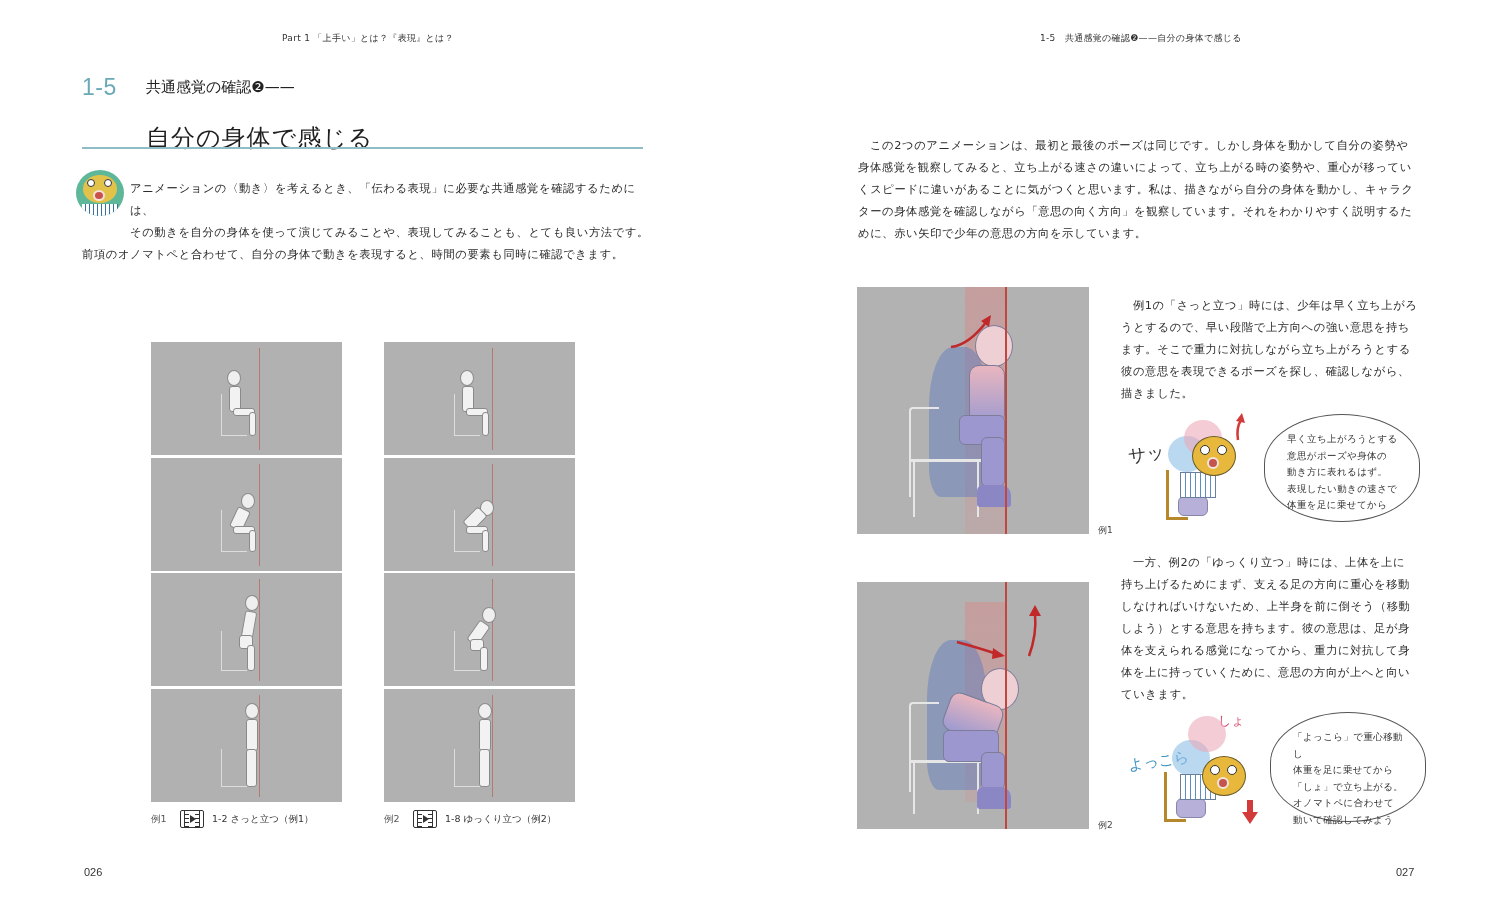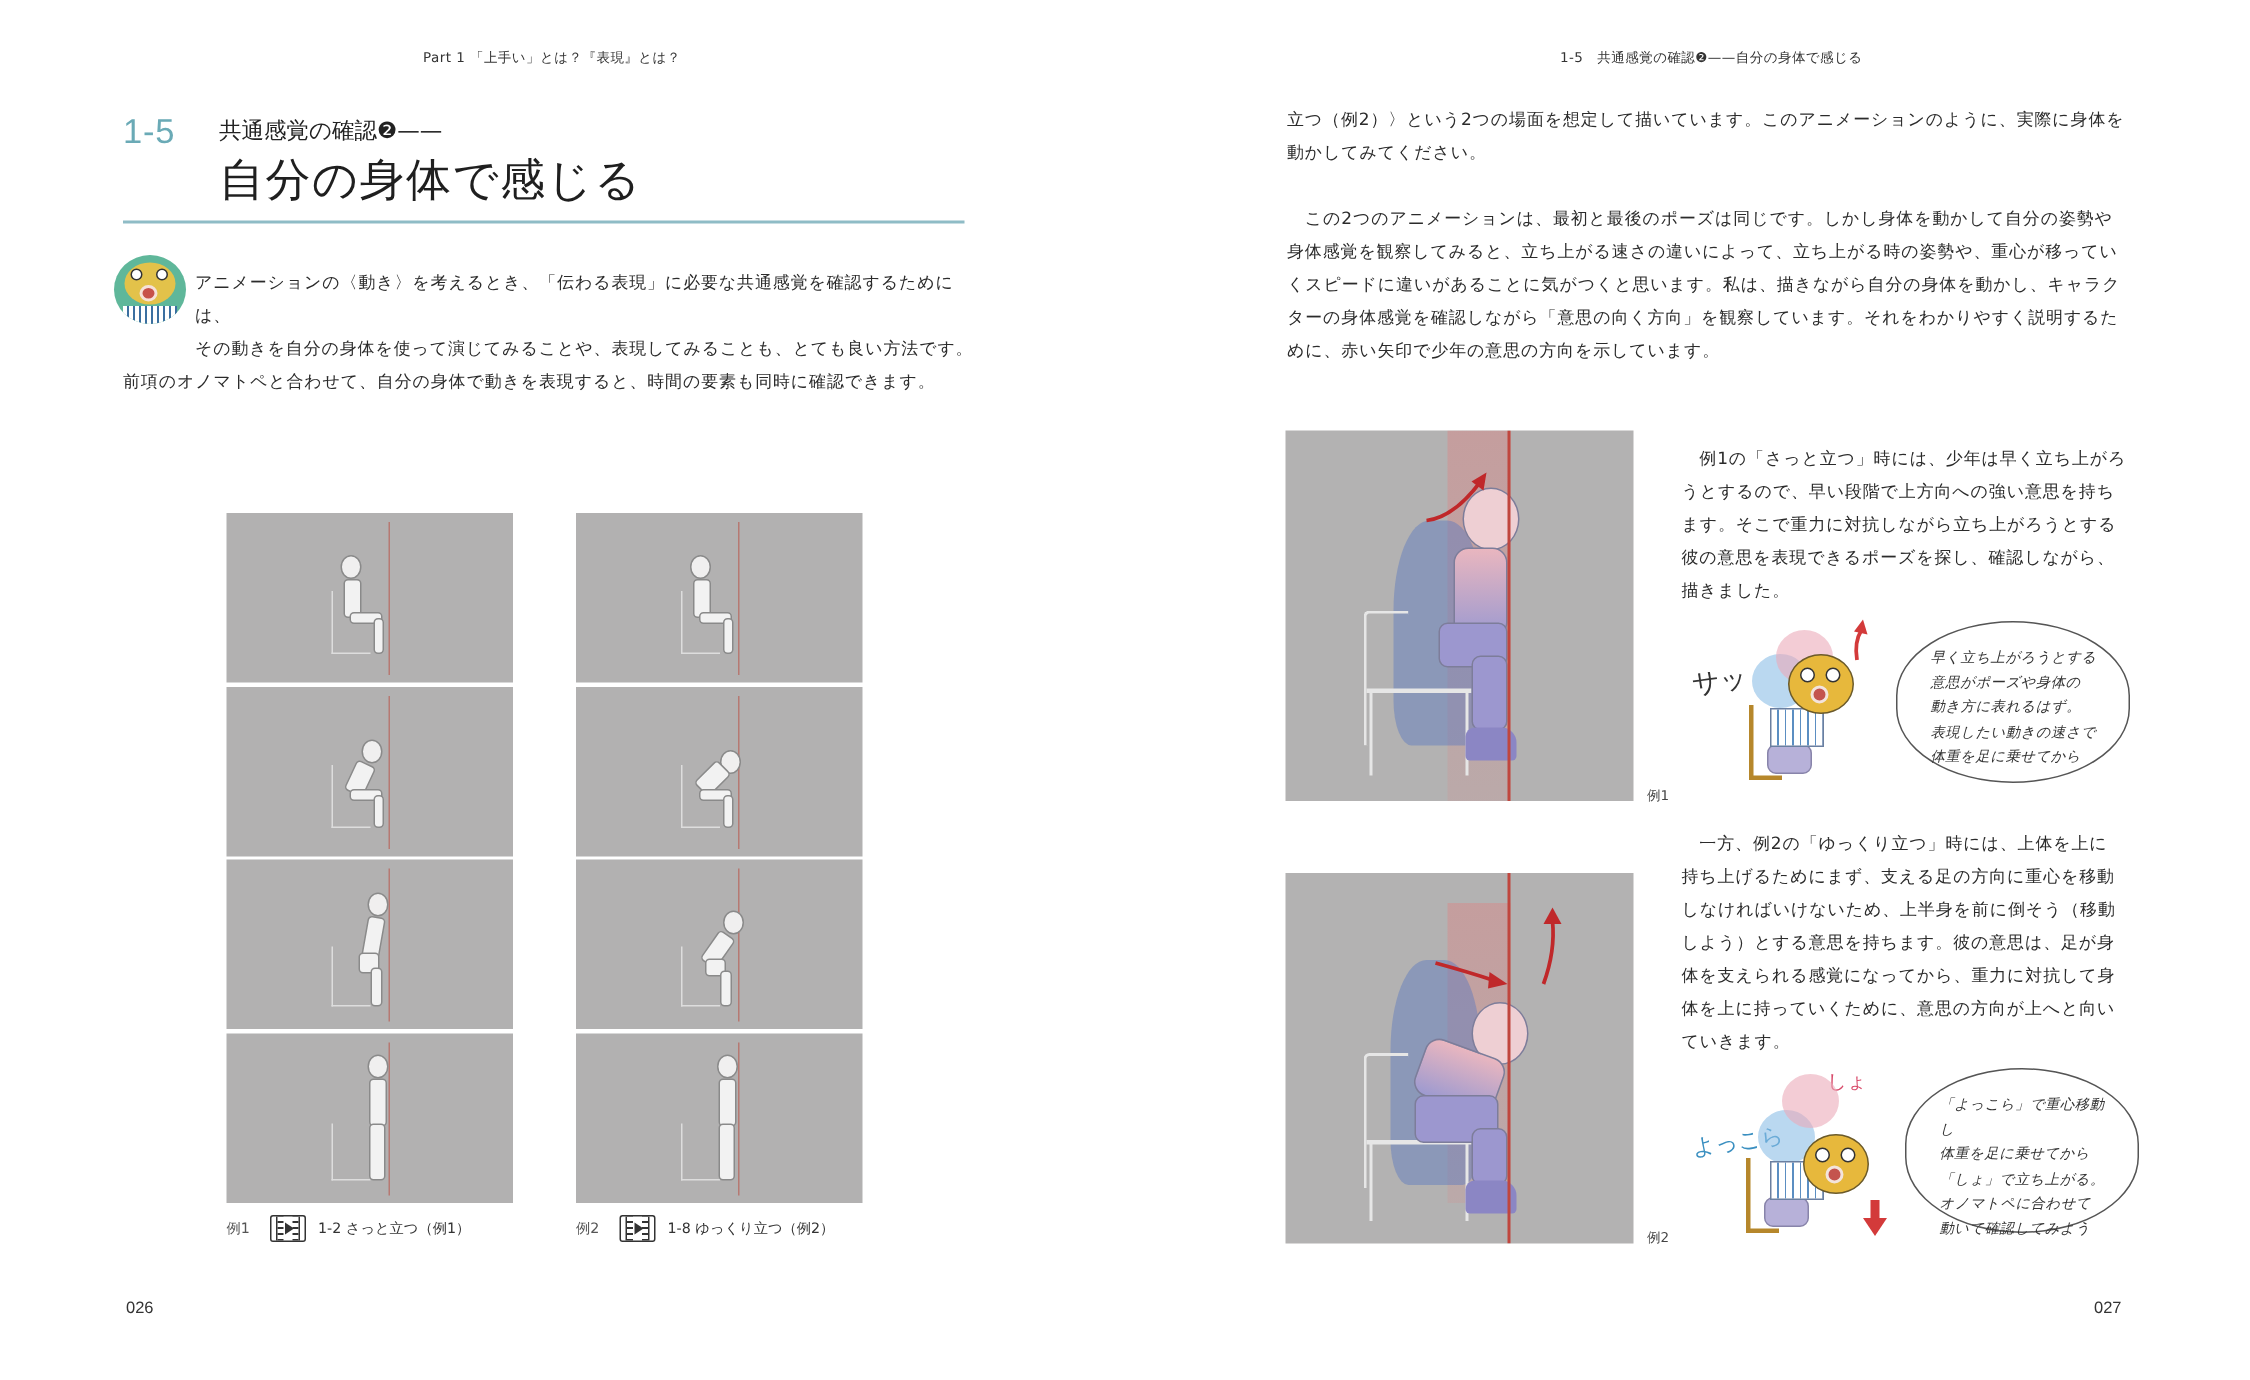--- a/index.html
+++ b/index.html
@@ -9,21 +9,21 @@
   .page { position: absolute; top: 0; height: 896px; }
   .page-left { left: 0; width: 750px; }
   .page-right { left: 750px; width: 750px; }
 
   .running-head { position: absolute; top: 32px; font-size: 9px; color: #333; letter-spacing: 0.3px; white-space: nowrap; }
   .page-left .running-head { left: 282px; }
   .page-right .running-head { left: 290px; }
 
   .section-num { position: absolute; left: 82px; top: 74px; font-size: 23px; color: #6aaab6; font-family: "Liberation Sans", sans-serif; letter-spacing: 0.5px; }
   .section-sub { position: absolute; left: 146px; top: 78px; font-size: 15px; color: #222; white-space: nowrap; }
-  .section-title { position: absolute; left: 146px; top: 100px; font-size: 30px; color: #1f1f1f; white-space: nowrap; letter-spacing: 1px; text-align: right; }
+  .section-title { position: absolute; left: 146px; top: 122px; font-size: 24px; color: #1f1f1f; white-space: nowrap; letter-spacing: 1px; text-align: right; }
   .title-rule { position: absolute; left: 82px; top: 147px; width: 561px; height: 2px; background: #8fbcc6; }
 
   .mascot { position: absolute; left: 76px; top: 170px; width: 48px; height: 46px; border-radius: 50%; background: #5fb79a; overflow: hidden; }
   .mascot .face { position: absolute; left: 7px; top: 5px; width: 34px; height: 28px; border-radius: 50%; background: #e3c24a; }
   .mascot .eye { position: absolute; top: 9px; width: 8px; height: 8px; border-radius: 50%; background: #fff; border: 1.5px solid #333; }
   .mascot .mouth { position: absolute; left: 17px; top: 20px; width: 12px; height: 11px; border-radius: 50%; background: #c7514a; border: 2px solid #f6e1d8; }
   .mascot .shirt { position: absolute; left: 6px; top: 34px; width: 36px; height: 14px; background: repeating-linear-gradient(90deg, #fff 0 3px, #3b6fa0 3px 4px); }
 
   .body-text { position: absolute; font-size: 11.3px; line-height: 22px; color: #2b2b2b; letter-spacing: 0.6px; }
   .para { display: block; }
@@ -93,21 +93,21 @@
   .mini-frog .e { position: absolute; top: 8px; width: 10px; height: 10px; border-radius: 50%; background: #fff; border: 1.5px solid #333; }
   .mini-frog .m { position: absolute; left: 14px; top: 20px; width: 12px; height: 12px; border-radius: 50%; background: #c4544e; border: 2px solid #f3e4dc; }
   .mini-ghost { position: absolute; width: 38px; height: 36px; border-radius: 50%; }
   .mini-shirt { position: absolute; width: 36px; height: 26px; background: repeating-linear-gradient(90deg, #fff 0 4px, #5b8ec2 4px 5px), #fff; border: 1px solid #6a7fa0; }
   .mini-pants { position: absolute; width: 30px; height: 20px; background: #b7b1d9; border-radius: 6px; border: 1px solid #8884aa; }
   .mini-chair { position: absolute; width: 22px; height: 50px; border-left: 3px solid #b6872b; border-bottom: 3px solid #b6872b; }
 
   .bubble { position: absolute; background: #fff; border: 1.3px solid #555; border-radius: 50% / 46%; padding: 0; }
   .bubble.b1 { left: 514px; top: 414px; width: 156px; height: 108px; }
   .bubble.b2 { left: 520px; top: 712px; width: 156px; height: 110px; }
-  .bubble .bt { position: absolute; left: 22px; top: 16px; width: 120px; font-size: 9.5px; line-height: 16.5px; color: #333; letter-spacing: 0.4px; font-style: italic; }
+  .bubble .bt { position: absolute; left: 22px; top: 16px; width: 120px; font-size: 9.5px; line-height: 16.5px; color: #333; letter-spacing: 0.4px; }
   .bubble.b2 .bt { top: 16px; }
 </style>
 </head>
 <body>
 
 <div class="page page-left">
   <div class="running-head">Part 1 「上手い」とは？『表現』とは？</div>
 
   <div class="section-num">1-5</div>
   <div class="section-sub">共通感覚の確認❷——</div>
@@ -211,24 +211,20 @@
       </span>
     <span class="ct">1-8 ゆっくり立つ（例2）</span>
   </div>
 
   <div class="folio">026</div>
 </div>
 
 <div class="page page-right">
   <div class="running-head">1-5　共通感覚の確認❷——自分の身体で感じる</div>
 
-  <div class="body-text p-right-1">
-    <span class="para">立つ（例2）〉という2つの場面を想定して描いています。このアニメーションのように、実際に身体を</span>
-    <span class="para">動かしてみてください。</span>
-  </div>
 
   <div class="body-text p-right-2">
     <span class="para">　この2つのアニメーションは、最初と最後のポーズは同じです。しかし身体を動かして自分の姿勢や</span>
     <span class="para">身体感覚を観察してみると、立ち上がる速さの違いによって、立ち上がる時の姿勢や、重心が移ってい</span>
     <span class="para">くスピードに違いがあることに気がつくと思います。私は、描きながら自分の身体を動かし、キャラク</span>
     <span class="para">ターの身体感覚を確認しながら「意思の向く方向」を観察しています。それをわかりやすく説明するた</span>
     <span class="para">めに、赤い矢印で少年の意思の方向を示しています。</span>
   </div>
 
   <div class="big-fig f1">

